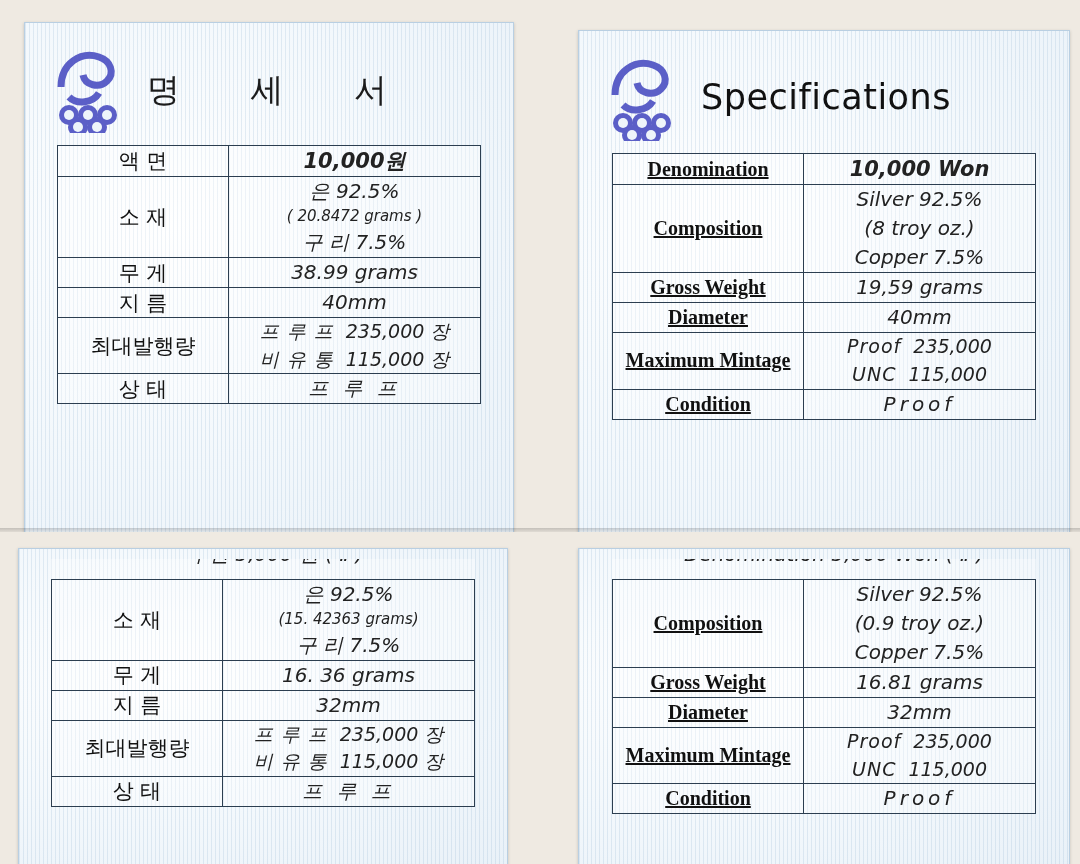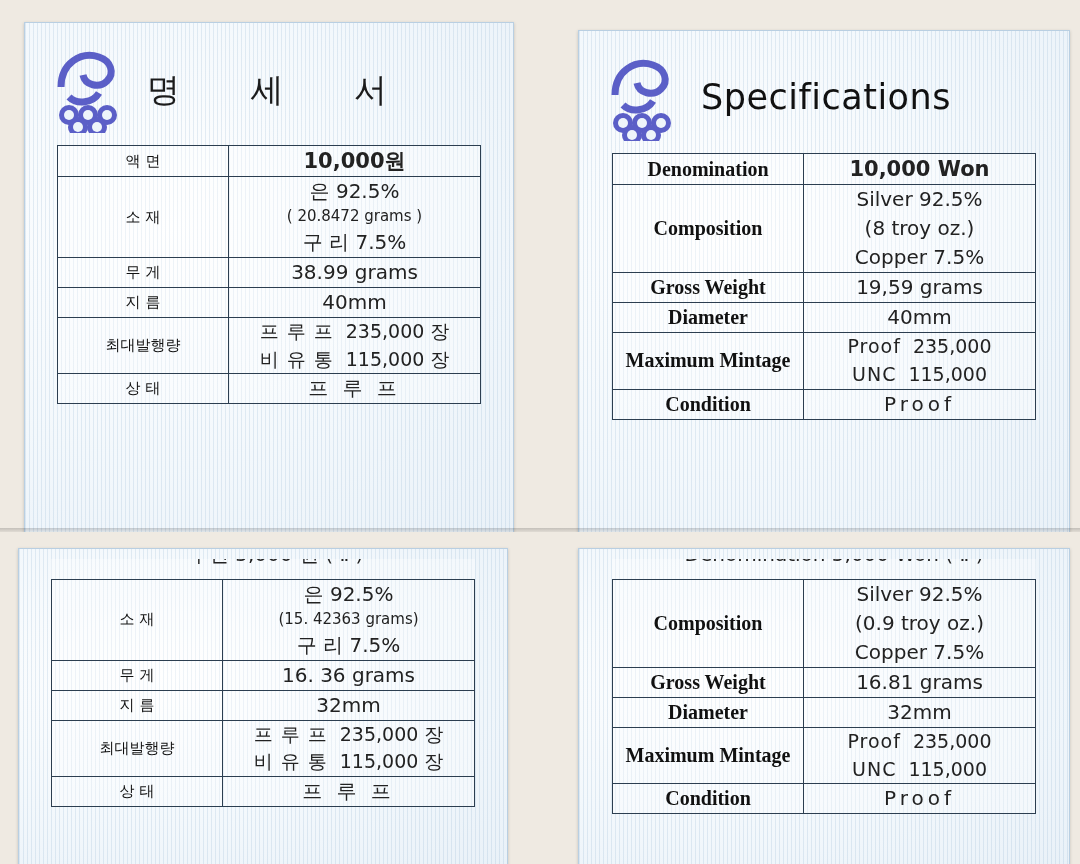--- a/index.html
+++ b/index.html
@@ -67,48 +67,49 @@
     background:rgba(255,255,255,0.35);
   }
   table.spec td{
     border:1px solid #2c3e50;
     padding:0;
     vertical-align:middle;
     text-align:center;
   }
   .lbl-kr{
     font-family:"DejaVu Sans", sans-serif;
-    font-size:15px; color:#111;
+    font-size:21px; color:#111;
     letter-spacing:0px;
     padding:6px 10px;
     white-space:nowrap;
   }
   .lbl-en{
     font-family:"Liberation Serif", serif;
     font-weight:bold; font-size:20px; color:#111;
     padding:8px 12px; text-align:left;
   }
   .val{
     font-family:"DejaVu Sans", sans-serif;
     font-size:20px; color:#222;
     padding:7px 10px;
     line-height:1.45;
     white-space:nowrap;
+    font-style:italic;
   }
   .val.bold{ font-weight:bold; font-size:21px; }
   .val .sub{ font-size:15px; }
   .val .mint{ display:flex; justify-content:center; gap:12px; font-size:19px; }
   .val .mint .k{ letter-spacing:1px; }
   .spaced{ letter-spacing:4px; }
 
   
   .tbl-kr{ width:424px; }
   .tbl-kr td.c1{ width:170px; }
   .tbl-en{ width:424px; }
-  .tbl-en td.c1{ width:190px; }
+  .tbl-en td.c1{ width:190px;text-decoration:underline; }
 
   
   .clip-row{
     position:relative;
     height:20px;
     overflow:hidden;
   }
   .clip-inner{
     position:absolute;left:0;top:-26px;width:100%;
   }

